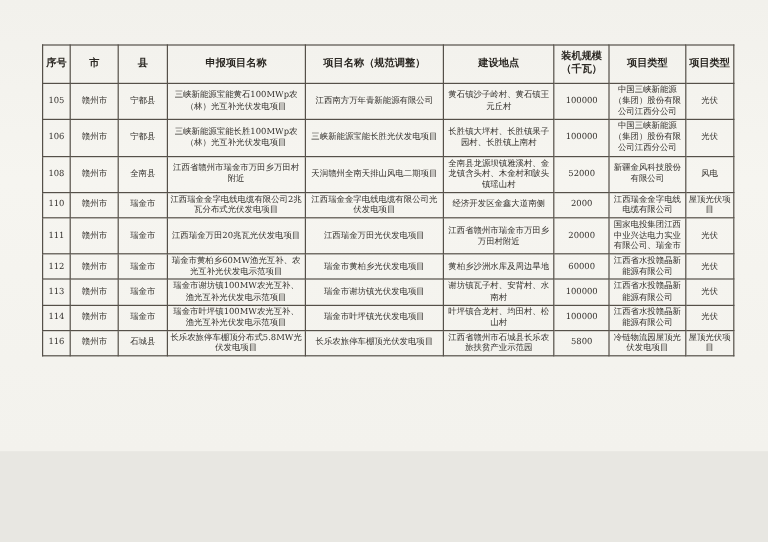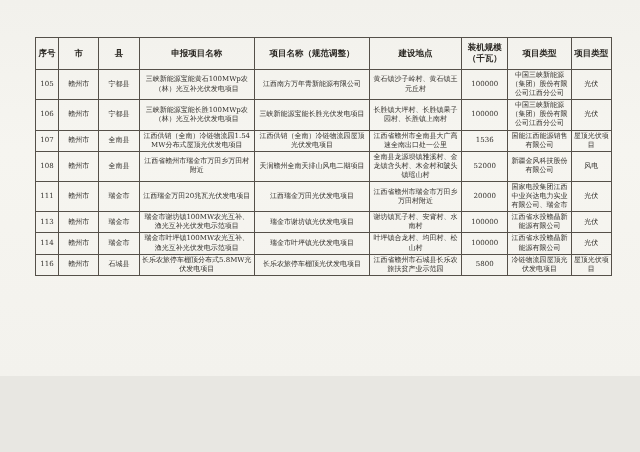--- a/index.html
+++ b/index.html
@@ -95,50 +95,61 @@
           <td>赣州市</td>
           <td>宁都县</td>
           <td>三峡新能源宝能长胜100MWp农（林）光互补光伏发电项目</td>
           <td>三峡新能源宝能长胜光伏发电项目</td>
           <td>长胜镇大坪村、长胜镇果子园村、长胜镇上南村</td>
           <td>100000</td>
           <td>中国三峡新能源（集团）股份有限公司江西分公司</td>
           <td>光伏</td>
         </tr>
         <tr>
-          <td>107</td>
-          <td>赣州市</td>
-          <td>全南县</td>
-          <td>江西供销（全南）冷链物流园1.54MW分布式屋顶光伏发电项目</td>
-          <td>江西供销（全南）冷链物流园屋顶光伏发电项目</td>
-          <td>江西省赣州市全南县大广高速全南出口处一公里</td>
-          <td>1536</td>
-          <td>国能江西能源销售有限公司</td>
-          <td>屋顶光伏项目</td>
-        </tr>
-        <tr>
           <td>108</td>
           <td>赣州市</td>
           <td>全南县</td>
           <td>江西省赣州市瑞金市万田乡万田村附近</td>
           <td>天润赣州全南天排山风电二期项目</td>
           <td>全南县龙源坝镇雅溪村、金龙镇含头村、木金村和陂头镇瑶山村</td>
           <td>52000</td>
           <td>新疆金风科技股份有限公司</td>
           <td>风电</td>
         </tr>
         <tr>
+          <td>110</td>
+          <td>赣州市</td>
+          <td>瑞金市</td>
+          <td>江西瑞金金字电线电缆有限公司2兆瓦分布式光伏发电项目</td>
+          <td>江西瑞金金字电线电缆有限公司光伏发电项目</td>
+          <td>经济开发区金鑫大道南侧</td>
+          <td>2000</td>
+          <td>江西瑞金金字电线电缆有限公司</td>
+          <td>屋顶光伏项目</td>
+        </tr>
+        <tr>
           <td>111</td>
           <td>赣州市</td>
           <td>瑞金市</td>
           <td>江西瑞金万田20兆瓦光伏发电项目</td>
           <td>江西瑞金万田光伏发电项目</td>
           <td>江西省赣州市瑞金市万田乡万田村附近</td>
           <td>20000</td>
           <td>国家电投集团江西中业兴达电力实业有限公司、瑞金市</td>
+          <td>光伏</td>
+        </tr>
+        <tr>
+          <td>112</td>
+          <td>赣州市</td>
+          <td>瑞金市</td>
+          <td>瑞金市黄柏乡60MW渔光互补、农光互补光伏发电示范项目</td>
+          <td>瑞金市黄柏乡光伏发电项目</td>
+          <td>黄柏乡沙洲水库及周边旱地</td>
+          <td>60000</td>
+          <td>江西省水投赣晶新能源有限公司</td>
           <td>光伏</td>
         </tr>
         <tr>
           <td>113</td>
           <td>赣州市</td>
           <td>瑞金市</td>
           <td>瑞金市谢坊镇100MW农光互补、渔光互补光伏发电示范项目</td>
           <td>瑞金市谢坊镇光伏发电项目</td>
           <td>谢坊镇瓦子村、安背村、水南村</td>
           <td>100000</td>

